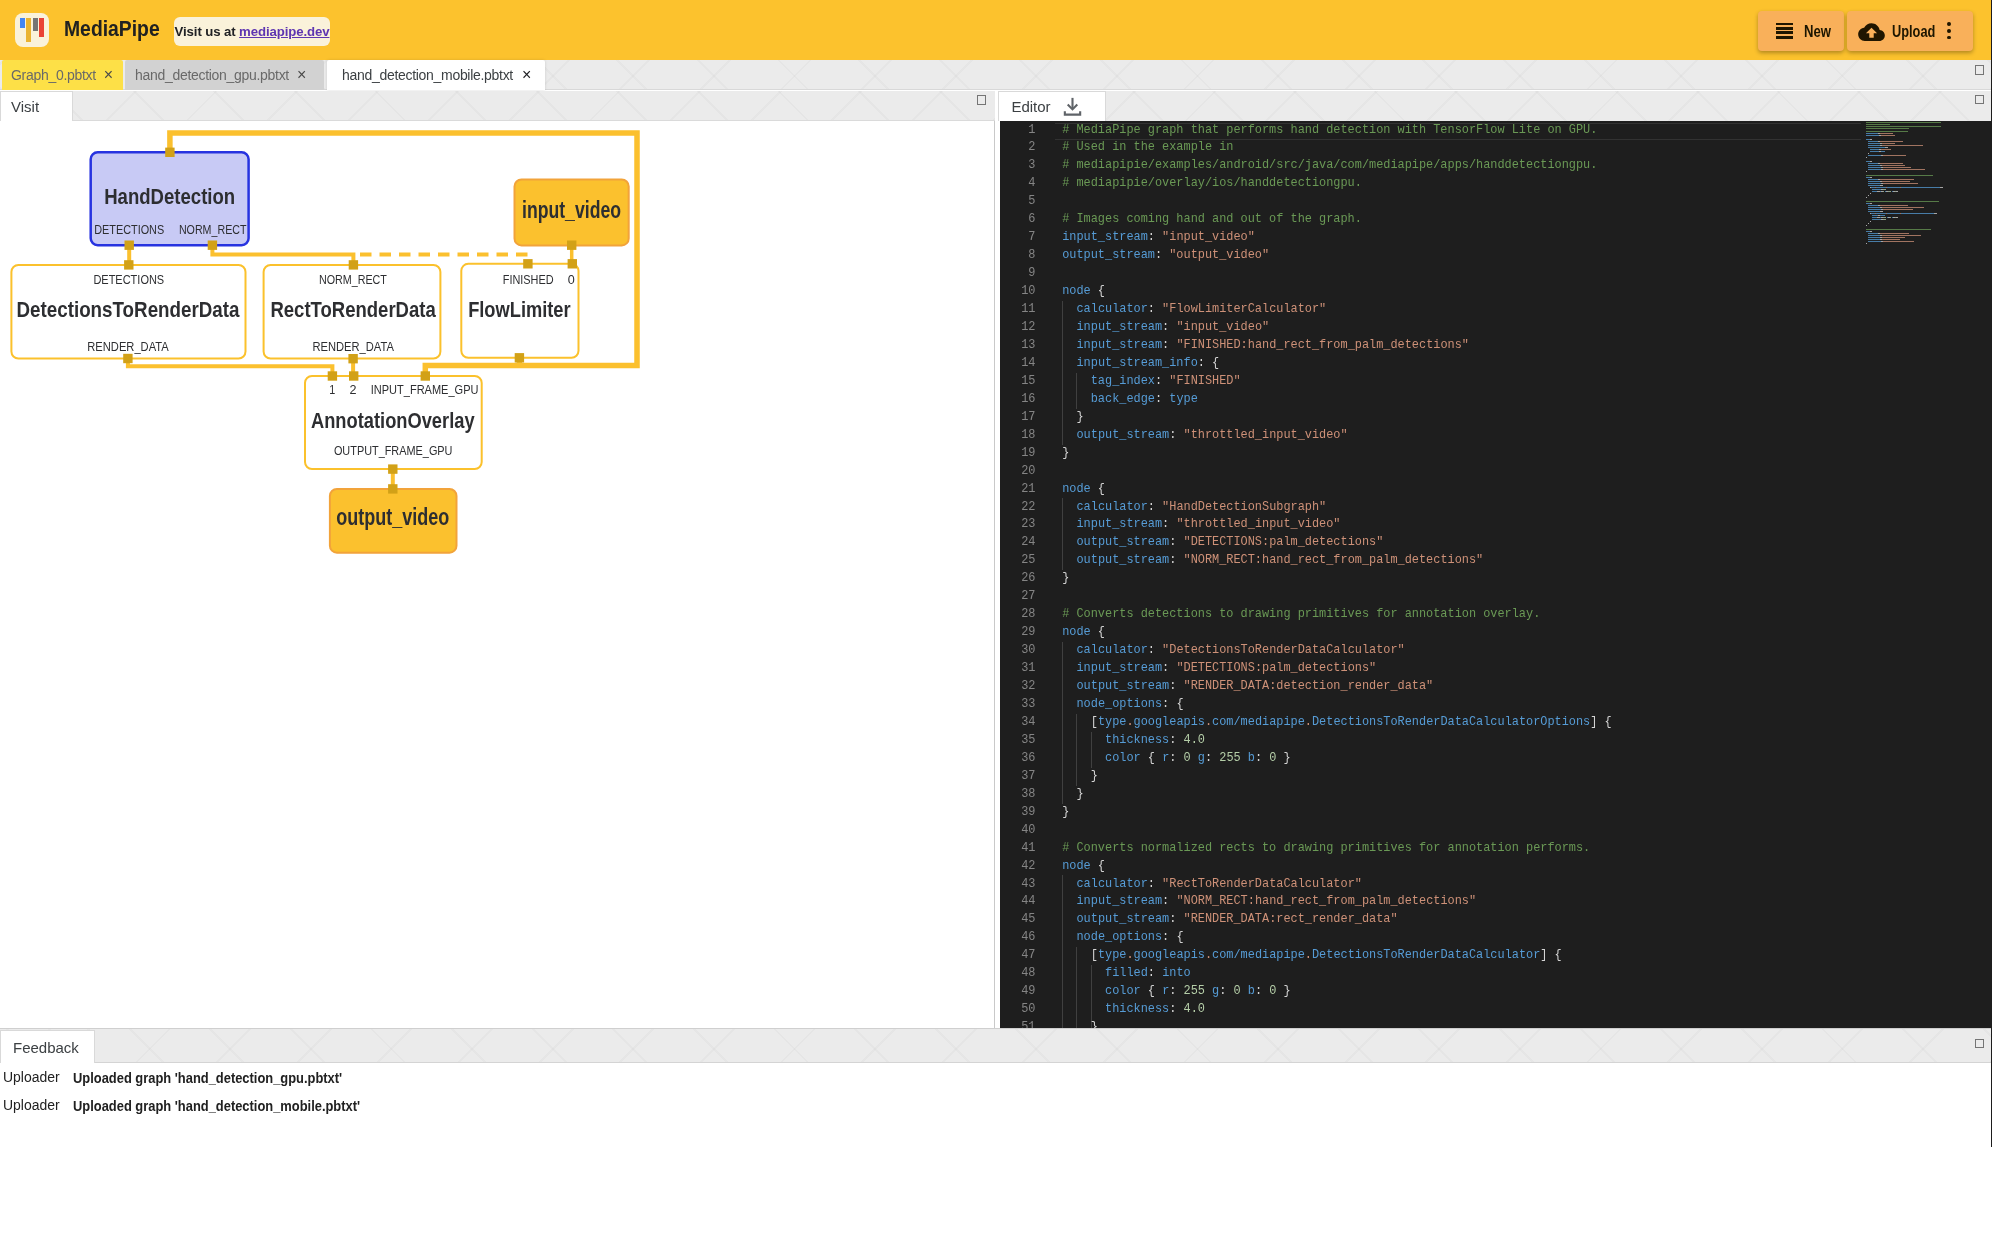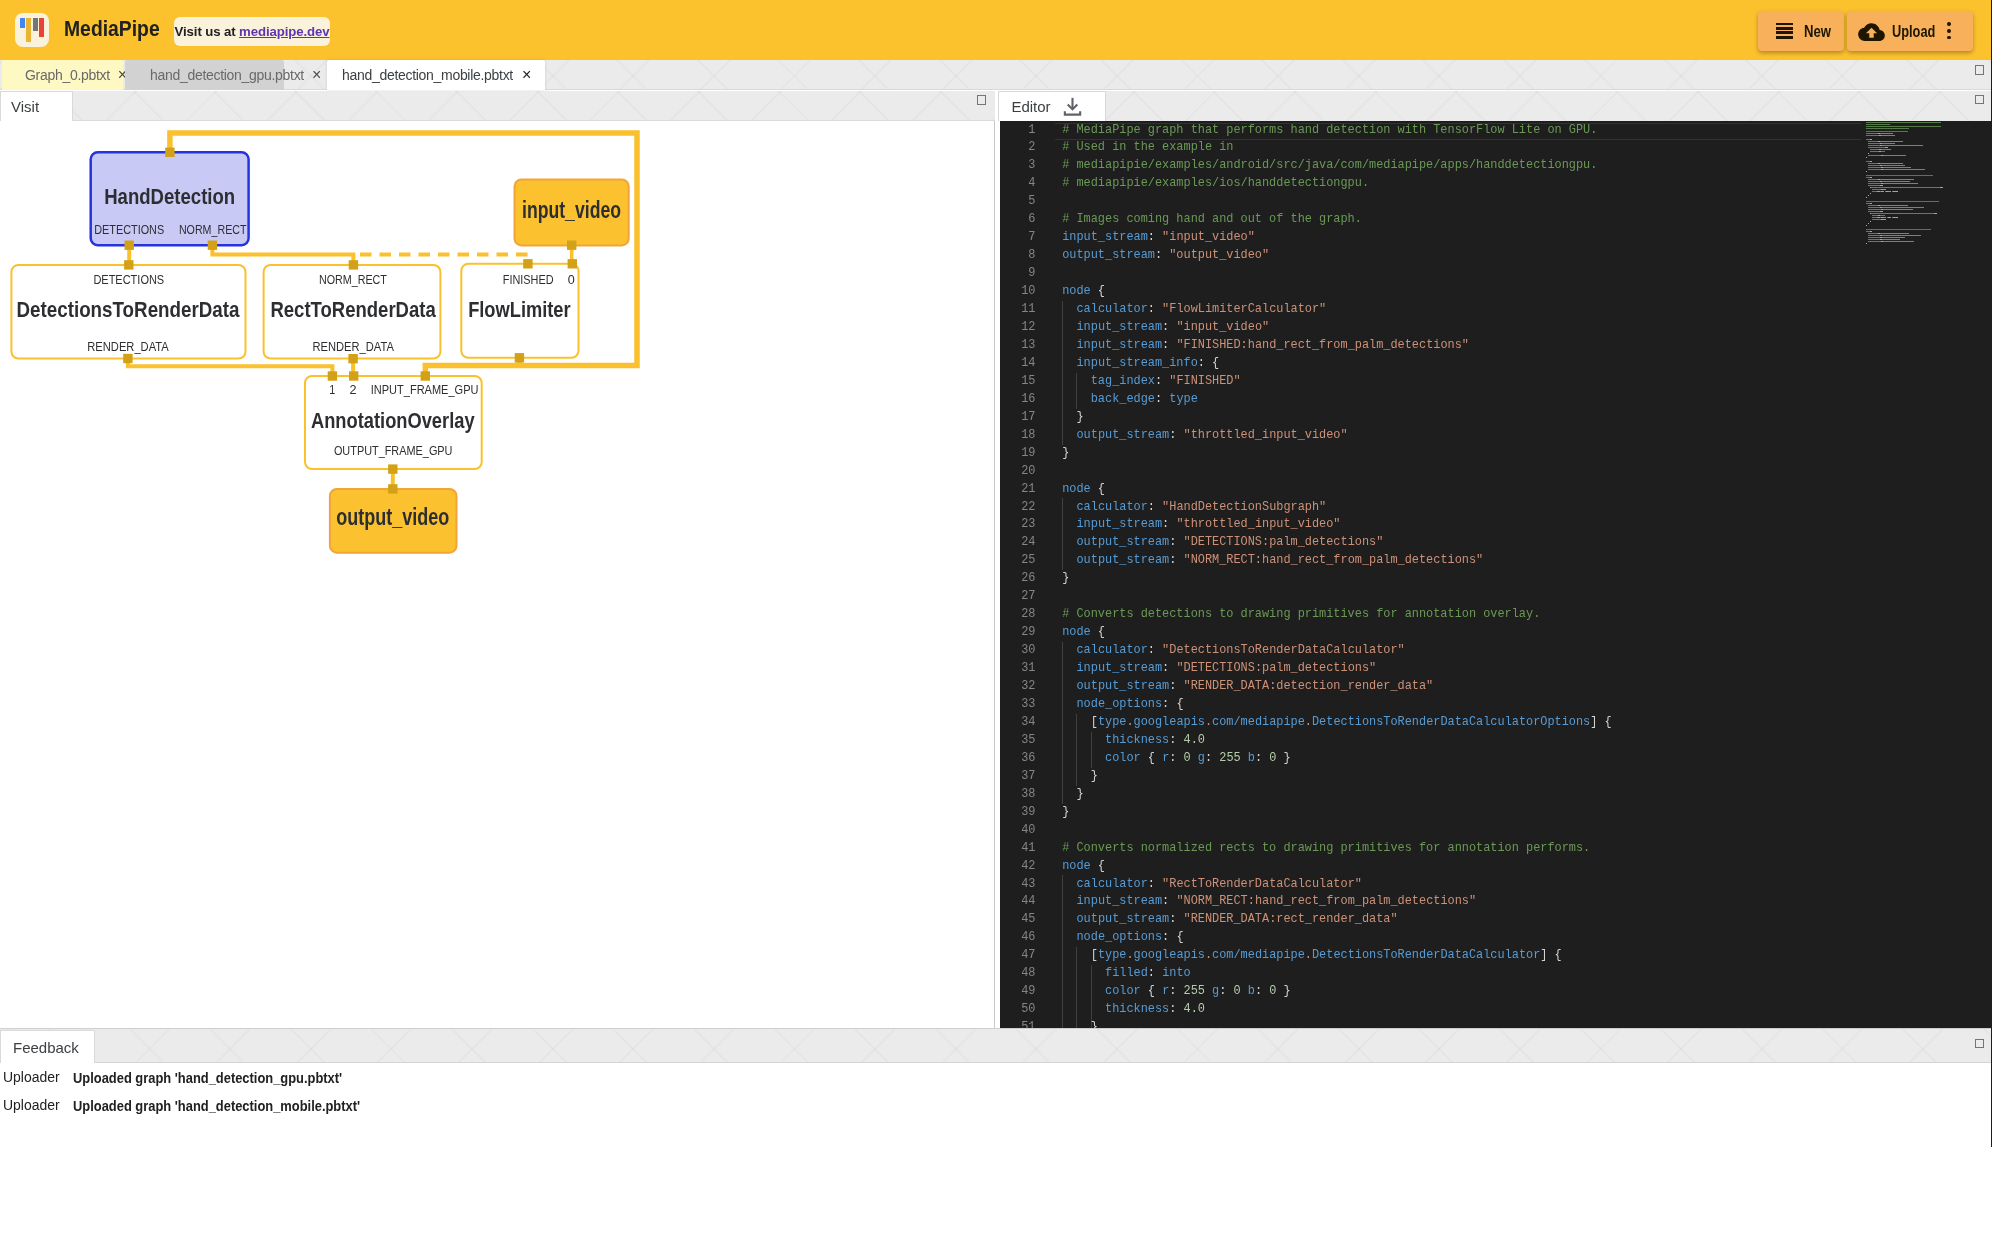--- a/index.html
+++ b/index.html
@@ -35,22 +35,22 @@
     <path d="M19.35 8.04C18.67 4.59 15.64 2 12 2 9.11 2 6.6 3.64 5.35 6.04 2.34 6.36 0 8.91 0 12c0 3.31 2.69 6 6 6h13c2.76 0 5-2.24 5-5 0-2.64-2.05-4.78-4.65-4.96zM14 11v4h-4v-4H7l5-5 5 5h-3z" fill="#201600"></path>
   </svg>
 <div class="abs" style="left:1891.5px;top:22.5px;font-size:16px;font-weight:bold;color:#1d1600;transform:scaleX(.8);transform-origin:left;white-space:nowrap">Upload</div>
 <div class="abs" style="left:1947px;top:22.3px;width:3.8px">
   <div style="width:3.8px;height:3.8px;border-radius:50%;background:#201600;margin-bottom:2.9px"></div>
   <div style="width:3.8px;height:3.8px;border-radius:50%;background:#201600;margin-bottom:2.9px"></div>
   <div style="width:3.8px;height:3.8px;border-radius:50%;background:#201600"></div>
 </div>
 
 <div class="abs hatch" style="left:0;top:60px;width:1992px;height:30px;border-bottom:1px solid #d8d8d8"></div>
-<div class="tab" style="left:2px;width:121px;background:#fef9c3;color:#696969;padding-left:23px">Graph_0.pbtxt<span style="margin-left:8px;font-size:16px;font-weight:400;color:#4a4a4a">×</span></div>
-<div class="tab" style="left:125px;width:159px;background:#d2d2d2;color:#696969;padding-left:25px">hand_detection_gpu.pbtxt<span style="margin-left:8px;font-size:16px;font-weight:400;color:#4a4a4a">×</span></div>
+<div class="tab" style="left:2px;width:121px;background:#fde047;color:#696969;padding-left:9px">Graph_0.pbtxt<span style="margin-left:8px;font-size:16px;font-weight:400;color:#4a4a4a">×</span></div>
+<div class="tab" style="left:125px;width:199px;background:#d2d2d2;color:#696969;padding-left:10px">hand_detection_gpu.pbtxt<span style="margin-left:8px;font-size:16px;font-weight:400;color:#4a4a4a">×</span></div>
 <div class="tab" style="left:327px;width:218px;background:#fff;color:#3c4043;padding-left:15px;box-shadow:0 0 3px rgba(0,0,0,.15)">hand_detection_mobile.pbtxt<span style="margin-left:9px;font-size:16px;font-weight:400;color:#202124">×</span></div>
 <div class="sqico" style="left:1974.9px;top:65.3px"></div>
 
 <div class="abs hatch" style="left:0;top:90.5px;width:995.3px;height:30px;border-bottom:1px solid #dadada"></div>
 <div class="abs hatch" style="left:999.5px;top:90.5px;width:993px;height:30px"></div>
 <div class="ptab" style="left:0;top:90.5px;width:73px;padding-left:10px">Visit</div>
 <div class="sqico" style="left:976.7px;top:95.4px"></div>
 <div class="ptab" style="left:998.4px;top:90.5px;width:108px;padding-left:12px">Editor
 <svg style="margin-left:10px" width="23" height="23" viewBox="0 0 24 24" fill="none" stroke="#5f6368" stroke-width="2.2">
       <path d="M12 3v11"></path>
@@ -172,21 +172,21 @@
 45
 46
 47
 48
 49
 50
 51</pre>
 <pre class="abs" style="left:1062.2px;top:121.5px;color:#d4d4d4"><span class="c"># MediaPipe graph that performs hand detection with TensorFlow Lite on GPU.</span>
 <span class="c"># Used in the example in</span>
 <span class="c"># mediapipie/examples/android/src/java/com/mediapipe/apps/handdetectiongpu.</span>
-<span class="c"># mediapipie/examples/ios/handdetectiongpu.</span>
+<span class="c"># mediapipie/overlay/ios/handdetectiongpu.</span>
 
 <span class="c"># Images coming hand and out of the graph.</span>
 <span class="k">input_stream</span><span class="p">: </span><span class="s">"input_video"</span>
 <span class="k">output_stream</span><span class="p">: </span><span class="s">"output_video"</span>
 
 <span class="k">node</span><span class="p"> {</span>
   <span class="k">calculator</span><span class="p">: </span><span class="s">"FlowLimiterCalculator"</span>
   <span class="k">input_stream</span><span class="p">: </span><span class="s">"input_video"</span>
   <span class="k">input_stream</span><span class="p">: </span><span class="s">"FINISHED:hand_rect_from_palm_detections"</span>
   <span class="k">input_stream_info</span><span class="p">: {</span>

